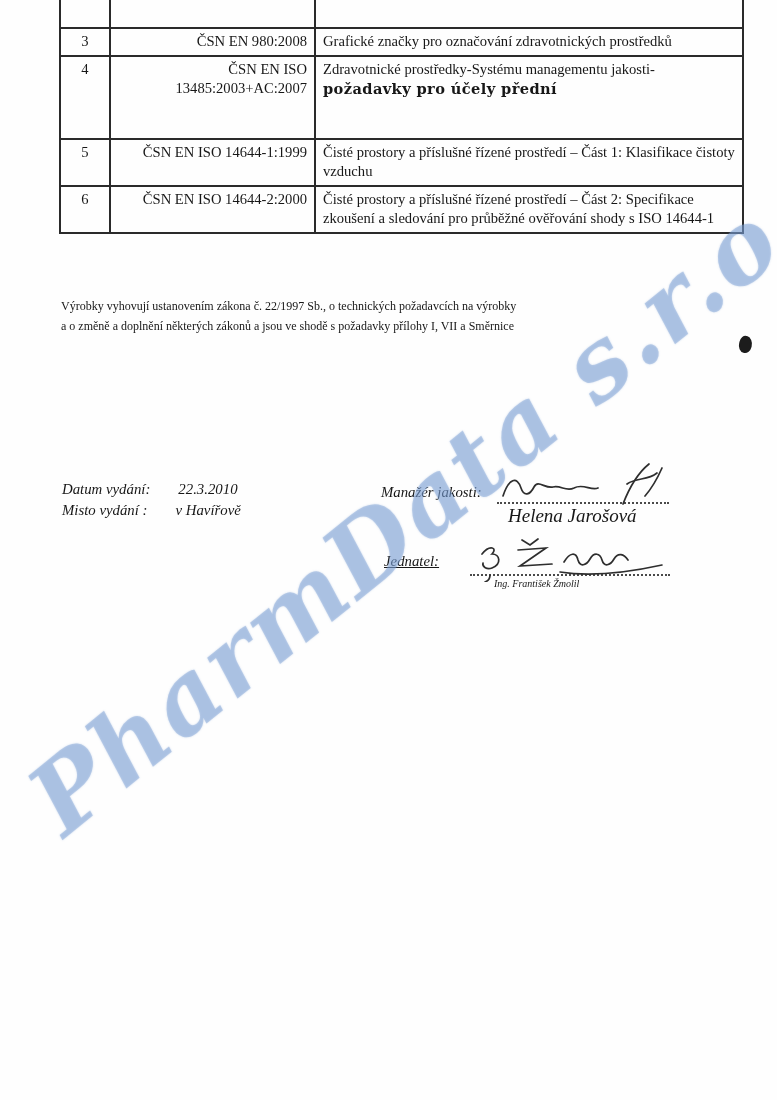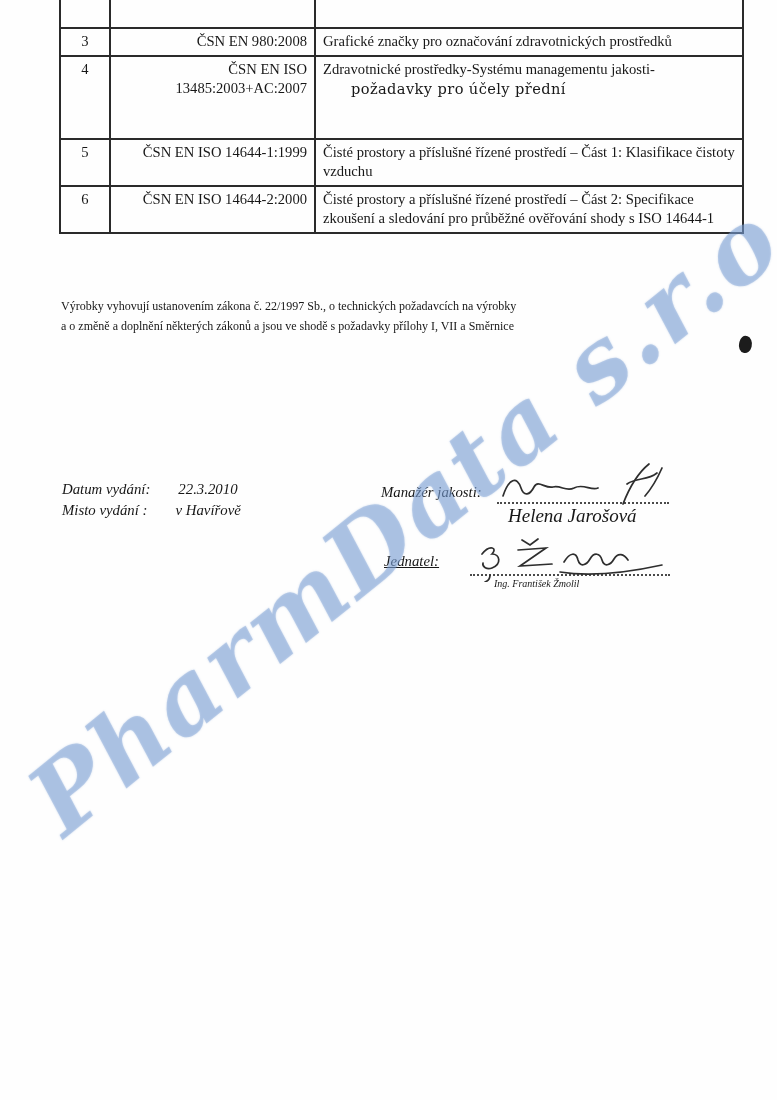--- a/index.html
+++ b/index.html
@@ -17,21 +17,21 @@
   .standards-table td {
     border:2px solid #2a2a2a; vertical-align:top;
     padding:3px 7px 4px 7px; font-size:14.6px; line-height:19px;
     word-wrap:break-word;
   }
   .col-num  { width:34px; text-align:center; }
   .col-std  { width:189px;text-align:right; }
   .col-desc { width:412px; }
   .row-partial td { height:22px; }
   .row-tall td { height:74px; }
-  .desc-strong { font-weight:normal; letter-spacing:0.4px; font-family:"DejaVu Serif", serif;margin-left:28px; }
+  .desc-strong { font-weight:bold; letter-spacing:0.4px; font-family:"DejaVu Serif", serif; }
 
   
   .paragraph { position:absolute; left:61px; top:296px; font-size:12px; line-height:20.4px; }
   .pline { white-space:nowrap; }
 
   
   .issue { position:absolute; left:62px; top:479px; font-style:italic; font-size:14.8px; line-height:20.5px; }
   .issue .val { margin-left:28px; }
 
   

